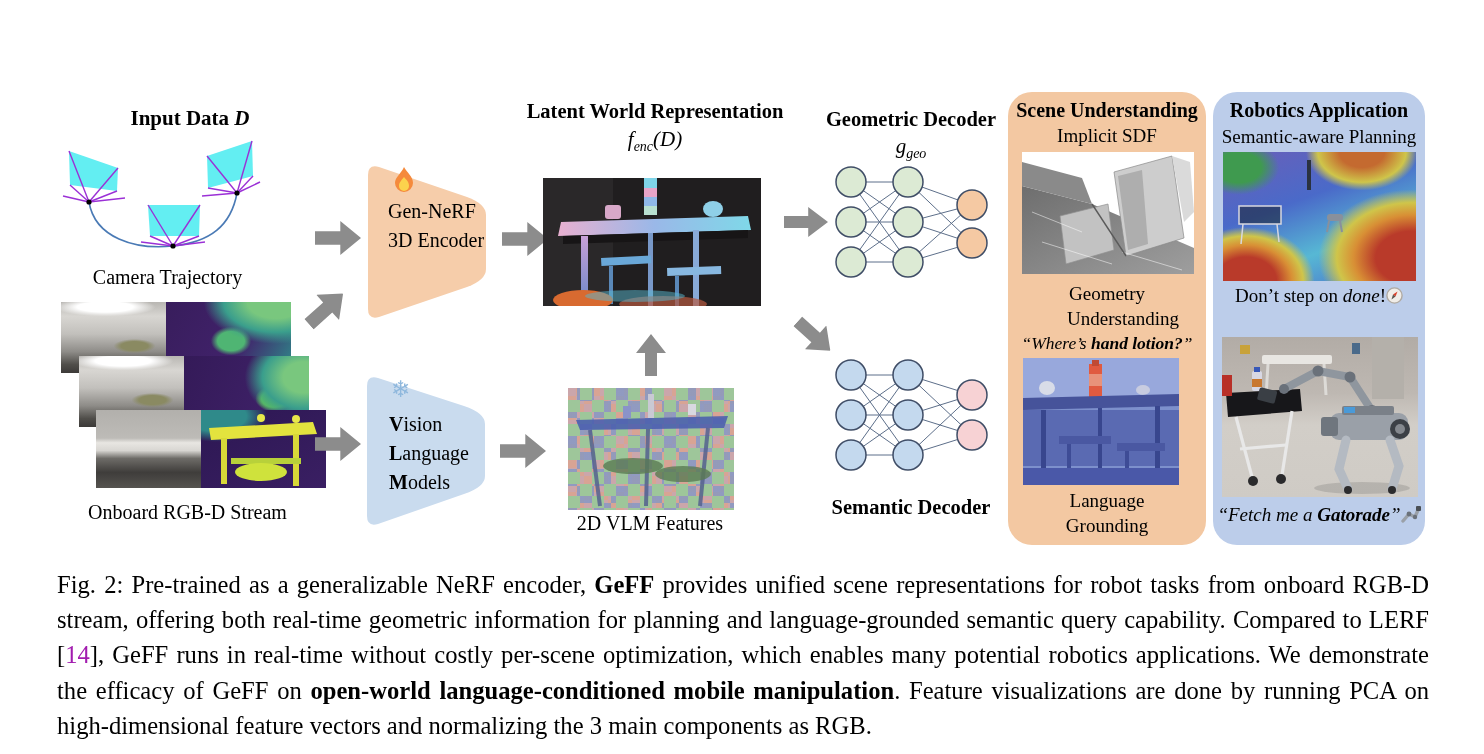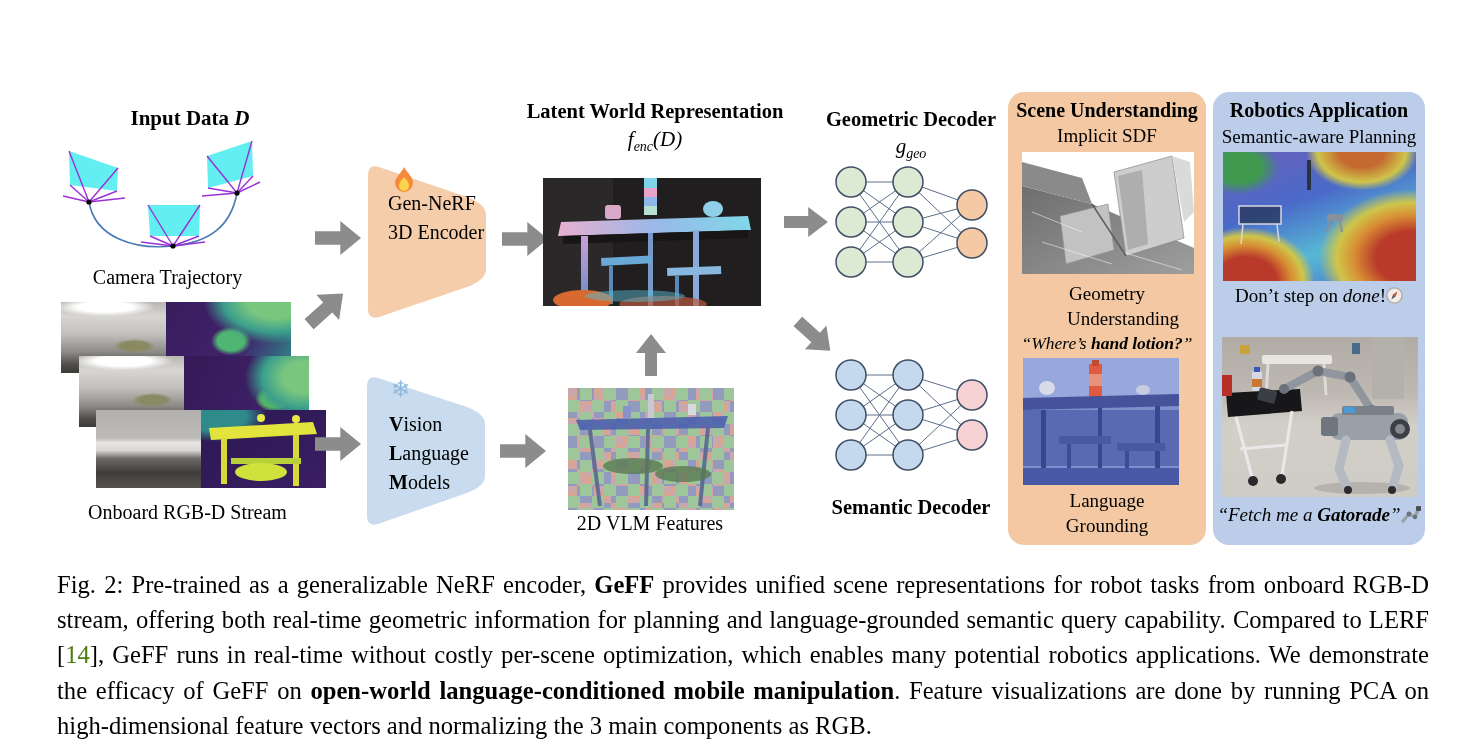--- a/index.html
+++ b/index.html
@@ -17,21 +17,21 @@
   
   .arrow {
     position:absolute; background:#8c8c8c;
     clip-path:polygon(0 30%, 55% 30%, 55% 0%, 100% 50%, 55% 100%, 55% 70%, 0 70%);
   }
 
   
   .blocktxt { position:absolute; font-size:20px; line-height:29px; }
 
   
-  .panel { position:absolute; border-radius:16px; }
+  .panel { position:absolute; border-radius:24px; }
   .panel .ptitle { position:absolute; left:0; right:0; top:7px; text-align:center; font-weight:bold; font-size:20px; white-space:nowrap; }
   .panel .plabel { position:absolute; left:0; right:0; text-align:center; font-size:19px; white-space:nowrap; }
   .pimg { position:absolute; overflow:hidden; }
 
   
   .vlmfeat {
     position:absolute; overflow:hidden;
     background-color:#d8a494;
     background-image:
       repeating-conic-gradient(#9ec69a 0% 25%, rgba(0,0,0,0) 25% 50%),
@@ -79,21 +79,21 @@
     background:
       radial-gradient(80px 40px at 12% 8%, #2f8a8a 0 38%, rgba(0,0,0,0) 64%),
       linear-gradient(150deg,#2c1752 0%,#3a1f63 100%);
   }
   svg { display:block; }
 
   .caption {
     position:absolute; left:57px; top:567px; width:1372px;
     font-size:24.6px; line-height:35.2px; text-align:justify;
   }
-  .caption .ref { color:#4d7c0f; cursor:pointer; }
+  .caption .ref { color:#a21caf; cursor:pointer; }
   .netlbl { position:absolute; width:190px; text-align:center; white-space:nowrap; }
   sub.mini { font-size:14px; }
   .icn { display:inline-block; vertical-align:-2px; }
 </style>
 </head>
 <body>
 
 <div id="canvas">
 
   <div class="abs bold ctr" style="left:90px;top:106px;width:200px;font-size:21px;white-space:nowrap;"><span>Input Data </span><span class="ital">D</span></div>
@@ -174,21 +174,21 @@
   <div class="arrow" style="left:792px;top:320px;width:44px;height:32px;transform:rotate(42deg);"></div>
 
   <div class="abs" style="left:368px;top:157px;width:118px;height:168px;">
     <svg width="118" height="168" viewBox="0 0 118 168">
       <path d="M 0,18 Q 0,7 11,10 L 99,40 Q 118,47 118,58 L 118,112 Q 118,123 99,130 L 11,160 Q 0,163 0,152 Z" fill="#f6cdaa"></path>
     </svg>
     <svg class="abs" style="left:25px;top:10px;" width="22" height="27" viewBox="0 0 22 27">
       <path d="M11 0 C14 6 20 9 20 16 A9 9 0 1 1 2 16 C2 10 8 7 11 0 Z" fill="#f58a3c"></path>
       <path d="M11 10 C13 13 16 14 16 19 A5 5 0 1 1 6 19 C6 15 9 13 11 10 Z" fill="#fcd34d"></path>
     </svg>
-    <div class="blocktxt" style="left:20px;top:32px;">
+    <div class="blocktxt" style="left:20px;top:40px;">
       <div>Gen-NeRF</div>
       <div>3D Encoder</div>
     </div>
   </div>
 
   <div class="abs" style="left:367px;top:368px;width:118px;height:164px;">
     <svg width="118" height="164" viewBox="0 0 118 164">
       <path d="M 0,18 Q 0,7 11,10 L 97,38 Q 118,45 118,56 L 118,108 Q 118,119 97,126 L 11,156 Q 0,159 0,148 Z" fill="#c9dbee"></path>
     </svg>
     <div class="abs" style="left:24px;top:8px;font-size:23px;color:#8fb8dd;font-family:'DejaVu Sans',sans-serif;">❄</div>

